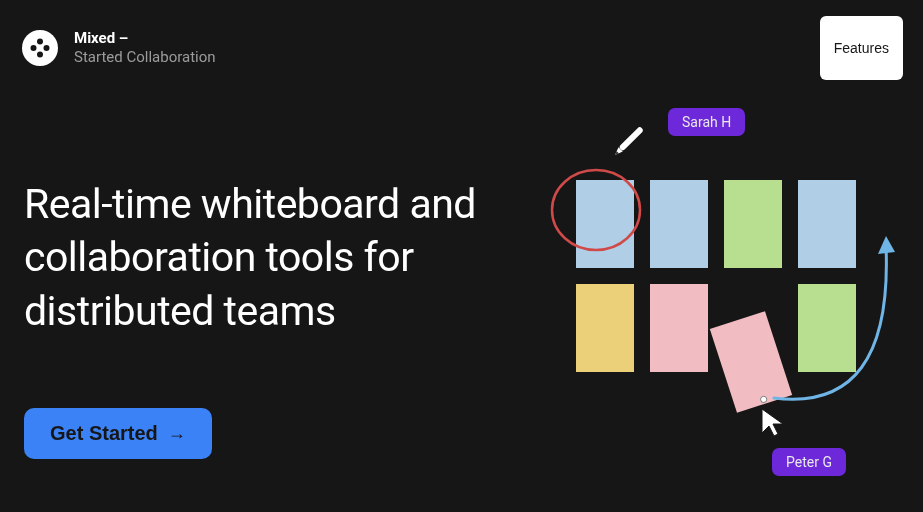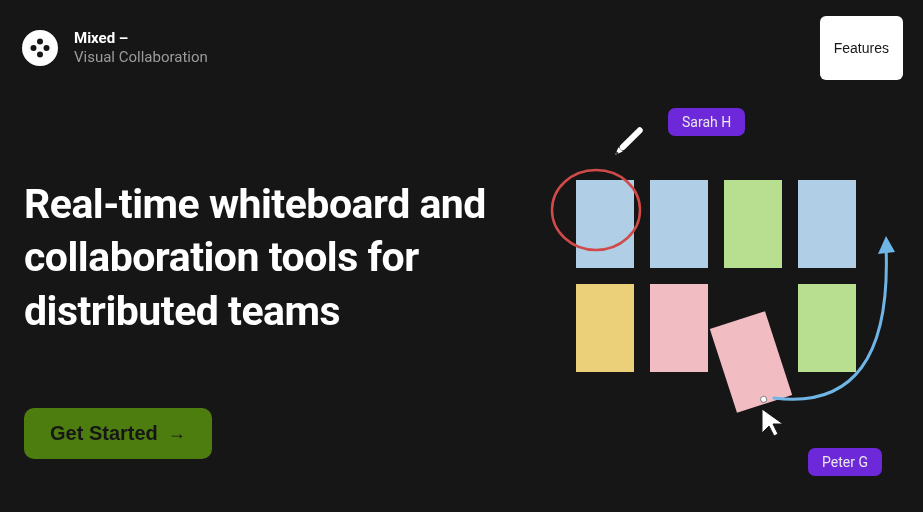--- a/index.html
+++ b/index.html
@@ -48,27 +48,27 @@
   }
   .hero {
     padding: 0 24px;
     width: 540px;
     position: absolute;
     top: 178px;
     left: 0;
   }
   .hero-heading {
     font-size: 41px;
-    font-weight: 700;
+    font-weight: 400;
     line-height: 1.3;
     letter-spacing: -0.5px;
   }
   .cta {
     margin-top: 70px;
-    background: #4d7c0f;
+    background: #3b82f6;
     color: #161616;
     border: none;
     border-radius: 10px;
     padding: 14px 26px;
     font-size: 20px;
     font-weight: 600;
     cursor: pointer;
     display: inline-flex;
     align-items: center;
     gap: 10px;
@@ -109,21 +109,21 @@
     <svg class="logo" viewBox="0 0 40 40">
       <circle cx="20" cy="20" r="18" fill="#fff"></circle>
       <path d="M20 37 L14 33 Q20 36 26 33 Z" fill="#fff"></path>
       <circle cx="20" cy="13.5" r="3" fill="#161616"></circle>
       <circle cx="26.5" cy="20" r="3" fill="#161616"></circle>
       <circle cx="20" cy="26.5" r="3" fill="#161616"></circle>
       <circle cx="13.5" cy="20" r="3" fill="#161616"></circle>
     </svg>
     <div class="brand-text">
       <div class="title">Mixed –</div>
-      <div class="subtitle">Visual Collaboration</div>
+      <div class="subtitle">Started Collaboration</div>
     </div>
   </div>
   <button class="features-btn">Features</button>
 </div>
 
 <div class="hero">
   <h1 class="hero-heading">Real-time whiteboard and collaboration tools for distributed teams</h1>
   <button class="cta">
     <span>Get Started</span>
     <span class="arrow">→</span>
@@ -162,17 +162,17 @@
     <polygon points="118,8 110,26 127,24" fill="#6fb5e6"></polygon>
   </svg>
 
   <svg class="cursor" style="left:218px; top:306px; width:34px; height:34px;" viewBox="0 0 34 34">
     <path d="M4 3 L4 27 L11 20 L16 30 L20 28 L15 18 L25 18 Z" fill="#fff" stroke="#161616" stroke-width="1"></path>
   </svg>
 
   <div class="tag" style="left:128px; top:8px;">
     <span>Sarah H</span>
   </div>
-  <div class="tag" style="left:268px; top:348px;">
+  <div class="tag" style="left:232px; top:348px;">
     <span>Peter G</span>
   </div>
 
 </div>
 
 </body></html>

